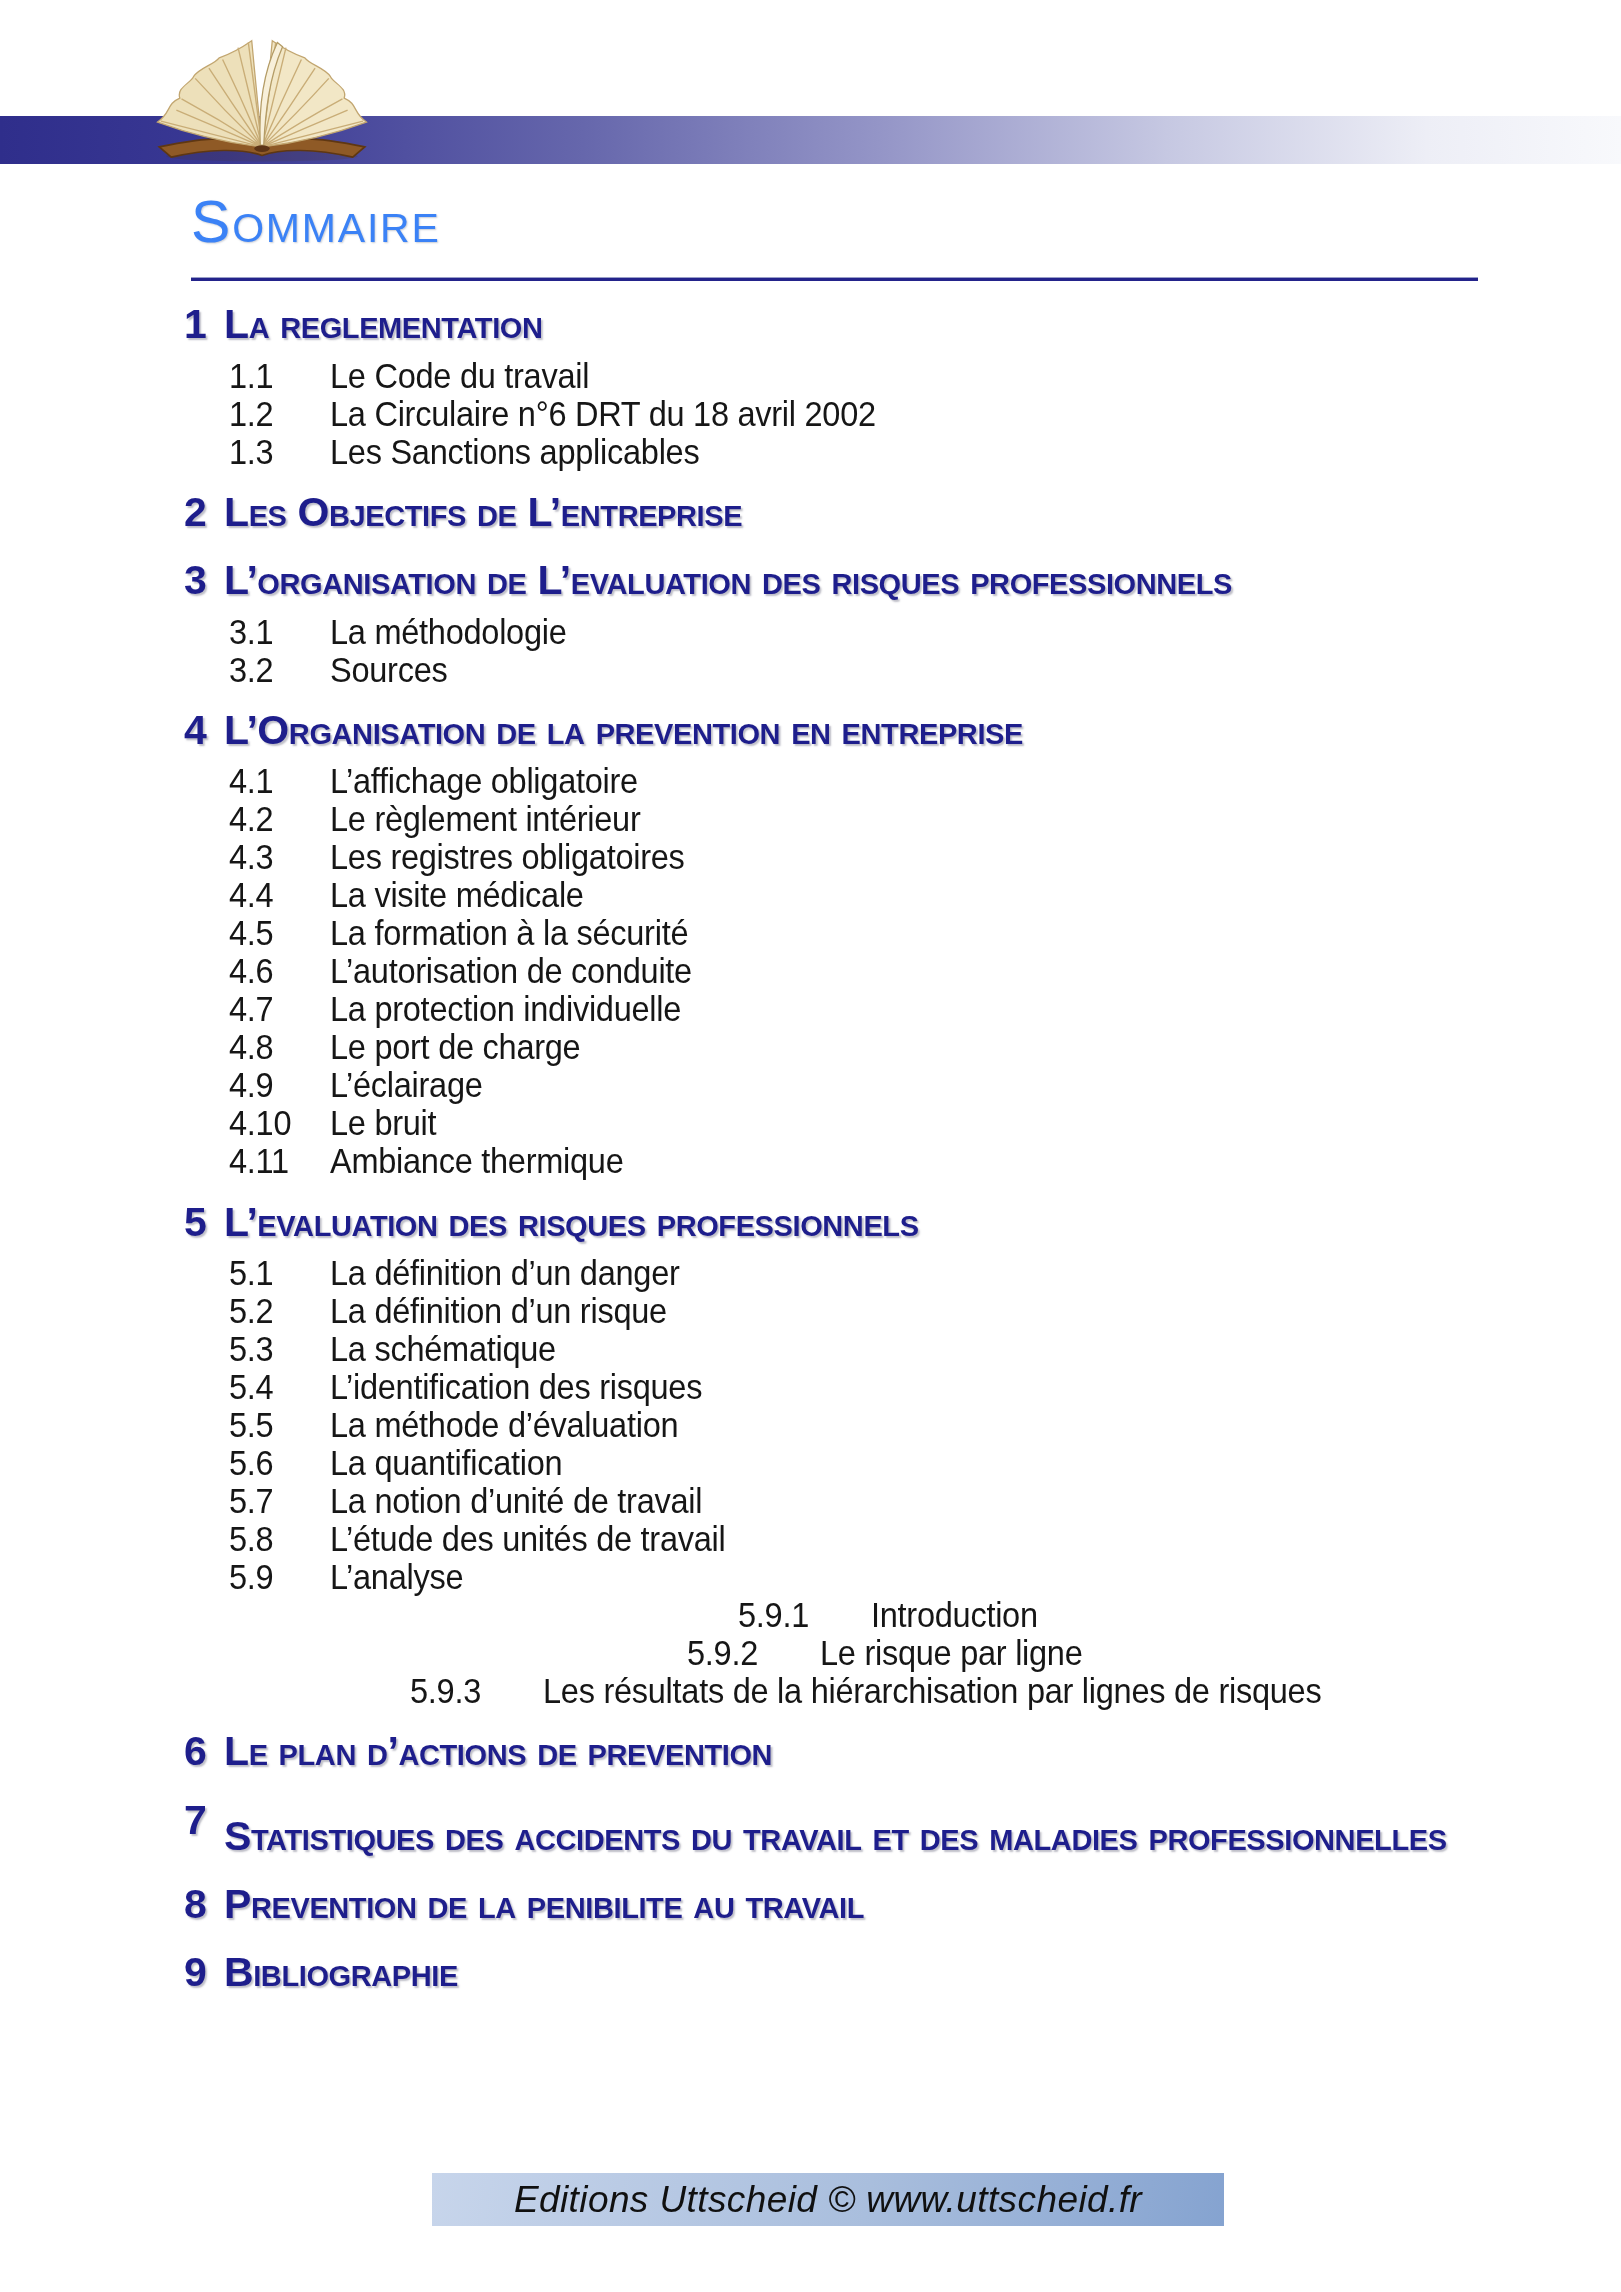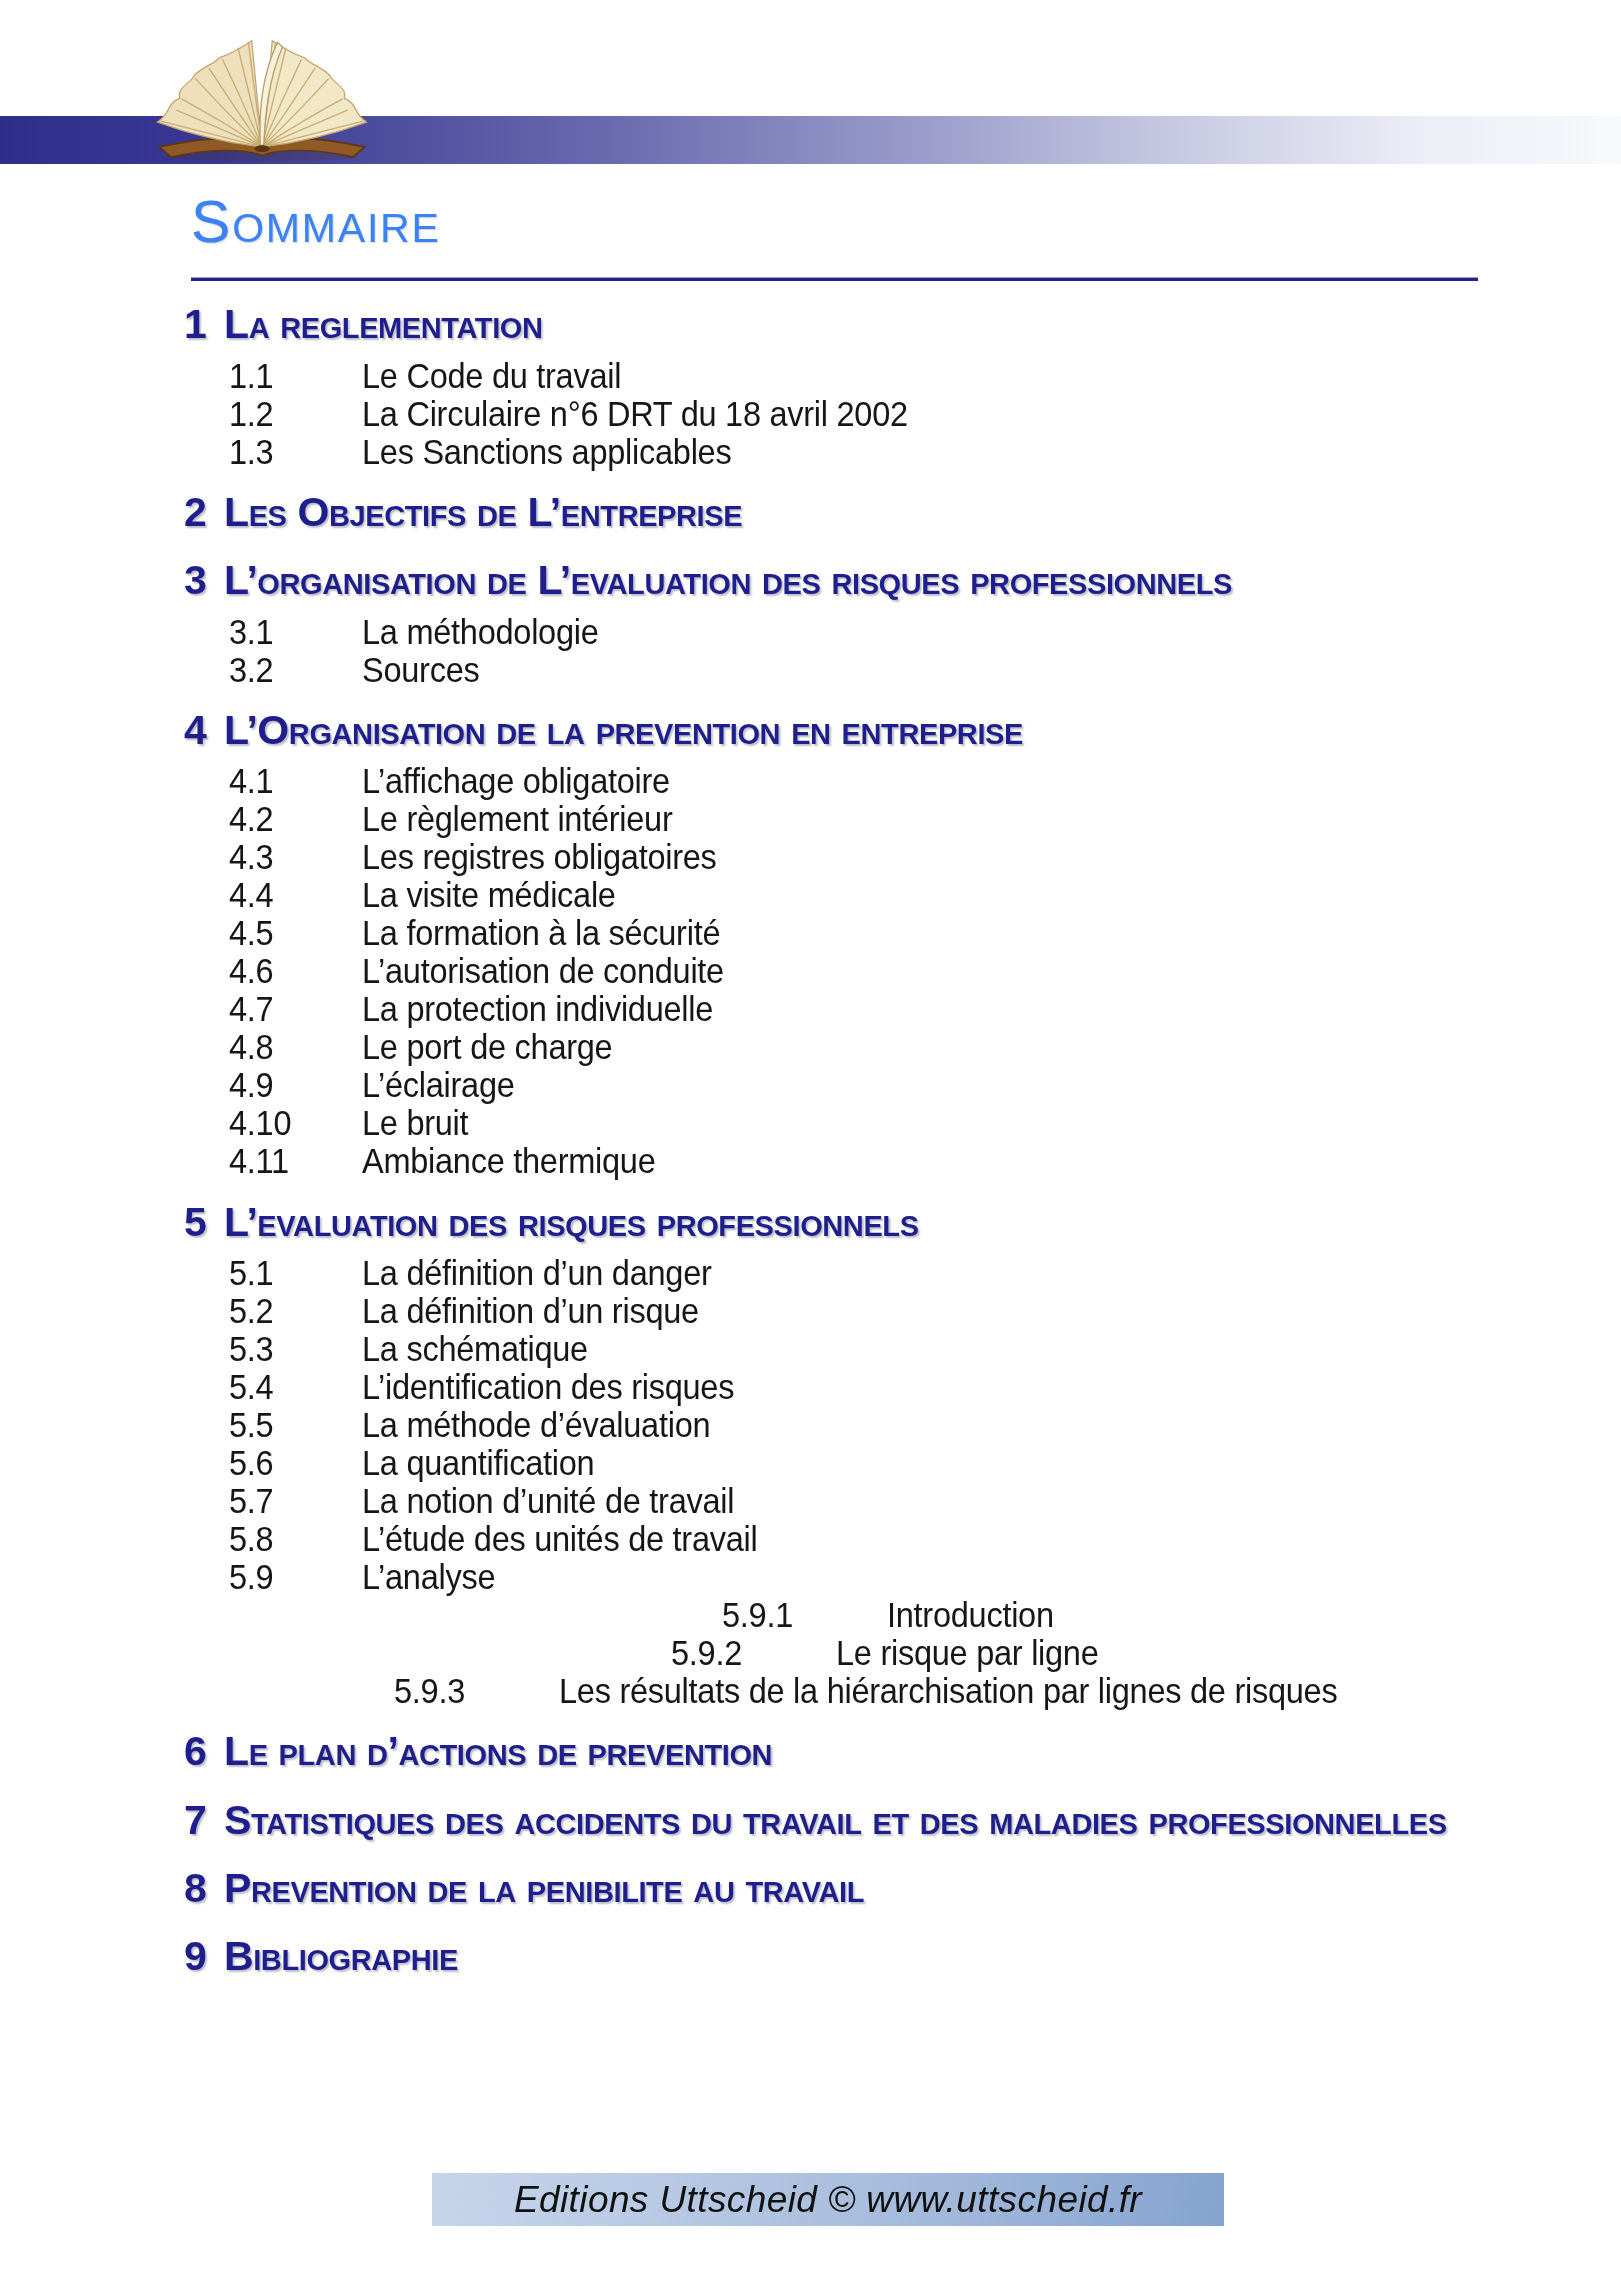--- a/index.html
+++ b/index.html
@@ -45,23 +45,23 @@
 
   .h-row { display:flex; margin:14.3px 0 5.4px; }
   .h-num, .h-title {
     font-weight:bold; color:#1e1e8c;
     font-size:41px; line-height:54px;
     text-shadow:1.8px 1.8px 1.8px rgba(110,110,130,0.45);
     letter-spacing:-0.4px;
   }
   .h-num { width:40px; flex:none; }
   .h-title { font-variant:small-caps; white-space:nowrap; }
-  .h-row.wrap .h-title { white-space:normal; max-width:1281px; }
-
-  .i-row { display:flex;gap:32px; }
+  .h-row.wrap .h-title { white-space:normal; max-width:1281px;margin-top:16px; }
+
+  .i-row { display:flex; }
   .i-num, .i-label {
     font-size:35px; line-height:38px; color:#161616;
     display:inline-block; white-space:nowrap;
     transform:scaleX(0.93); transform-origin:0 50%;
     letter-spacing:-0.3px;
   }
   .lvl2 { margin-left:45px; }
   .lvl2 .i-num { width:101px; flex:none; }
   .lvl3 { margin-left:78px;justify-content:center; }
   .lvl3 .i-num { width:133px; flex:none; }

